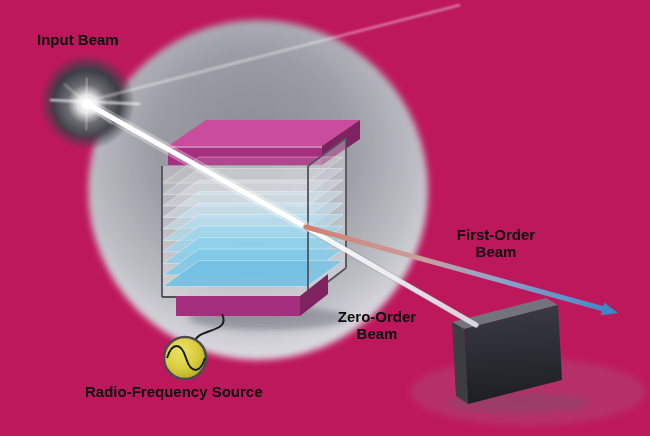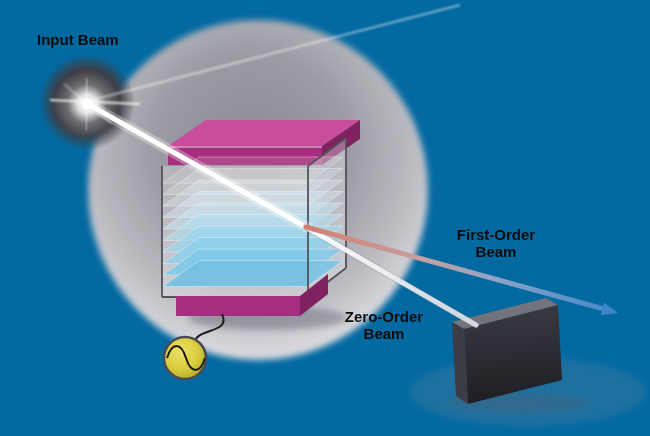--- a/index.html
+++ b/index.html
@@ -1,16 +1,16 @@
 <!DOCTYPE html>
 <html><head>
 <meta charset="utf-8">
 <style>
   html,body{margin:0;padding:0;background:#fff;}
-  .stage{position:relative;width:650px;height:436px;background:#0369a1;overflow:hidden;
+  .stage{position:relative;width:650px;height:436px;background:#be185d;overflow:hidden;
          font-family:"Liberation Sans",sans-serif;}
   .stage svg{position:absolute;left:0;top:0;}
   .lbl{position:absolute;font-weight:700;font-size:15px;color:#0c0c0c;line-height:1.15;}
   .lbl.center{text-align:center;margin-top:9px;}
 </style>
 </head>
 <body>
 
 <div class="stage">
   <svg width="650" height="436" viewBox="0 0 650 436">
@@ -136,18 +136,19 @@
     </g>
   </svg>
 
   <div class="lbl" style="left:37px;top:31px;">Input Beam</div>
 
   <div class="lbl center" style="left:437px;top:217px;width:118px;">
     <div>First-Order</div>
     <div>Beam</div>
   </div>
 
-  <div class="lbl center" style="left:331px;top:299px;width:106px;">
+  <div class="lbl center" style="left:324px;top:299px;width:106px;">
     <div>Zero-Order</div>
     <div>Beam</div>
   </div>
 
+  <div class="lbl" style="left:85px;top:383px;">Radio-Frequency Source</div>
 </div>
 
 </body></html>

